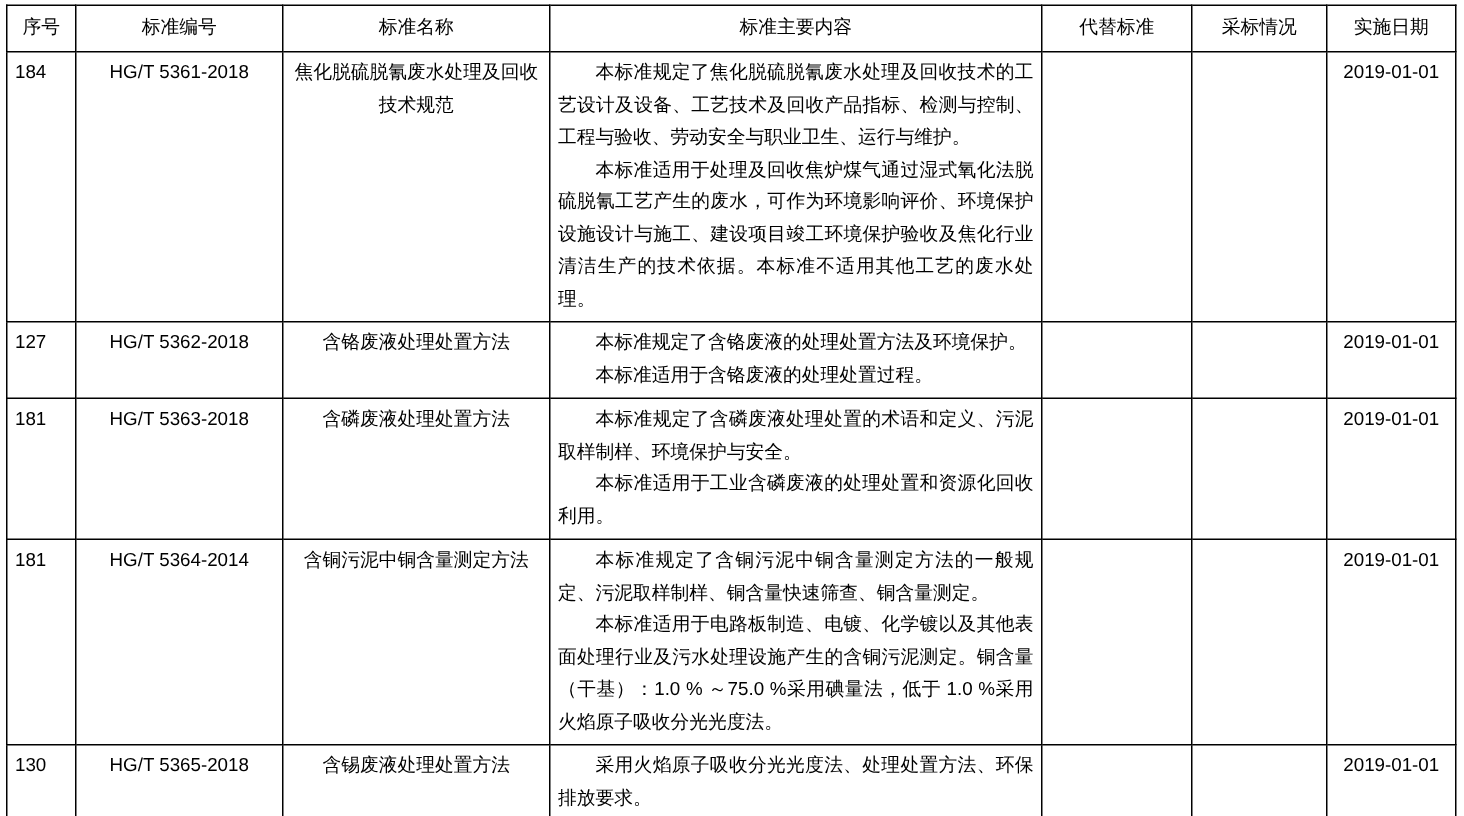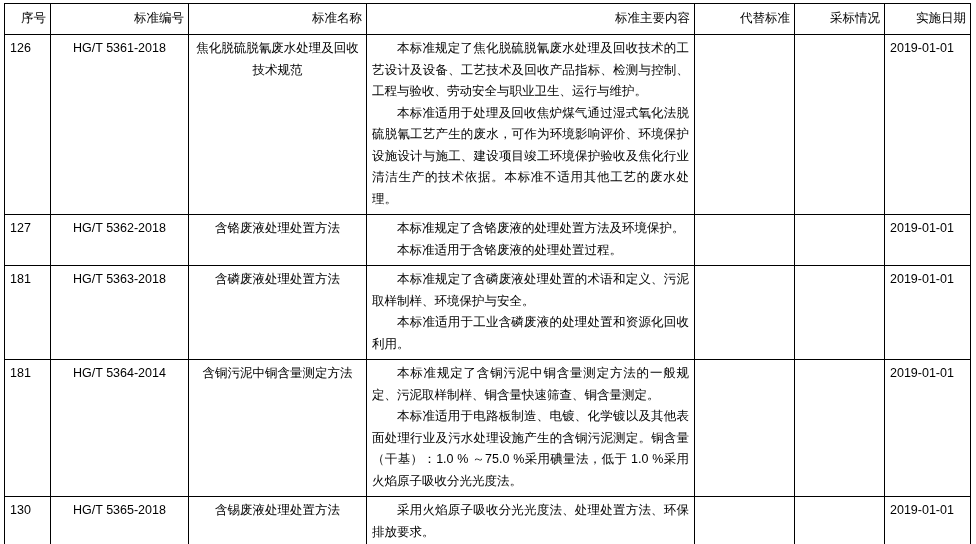--- a/index.html
+++ b/index.html
@@ -27,21 +27,21 @@
   table.std-table th,
   table.std-table td {
     border: 1px solid #000000;
     vertical-align: top;
     font-size: 12.5px;
     line-height: 1.72;
     padding: 3px 5px 4px 5px;
     font-weight: normal;
   }
   table.std-table thead th {
-    text-align: right;
+    text-align: center;
     vertical-align: middle;
     height: 26px;
     padding: 2px 4px;
     font-size: 12.5px;
   }
   
   col.c-no      { width: 46px; }
   col.c-code    { width: 138px; }
   col.c-name    { width: 178px; }
   col.c-content { width: 328px; }
@@ -65,21 +65,21 @@
     text-justify: inter-ideograph;
   }
   td.content p {
     margin: 0;
     text-indent: 2em;
   }
   td.replace, td.adopt {
     text-align: center;
   }
   td.date {
-    text-align: left;
+    text-align: center;
     white-space: nowrap;
     font-size: 12px;
     margin-top: 34px;
   }
 </style>
 </head>
 <body>
 
 <div class="sheet">
   <table class="std-table">
@@ -98,21 +98,21 @@
         <th>标准编号</th>
         <th>标准名称</th>
         <th>标准主要内容</th>
         <th>代替标准</th>
         <th>采标情况</th>
         <th>实施日期</th>
       </tr>
     </thead>
     <tbody>
       <tr>
-        <td class="no">126</td>
+        <td class="no">184</td>
         <td class="code">HG/T 5361-2018</td>
         <td class="name">焦化脱硫脱氰废水处理及回收技术规范</td>
         <td class="content">
           <p>本标准规定了焦化脱硫脱氰废水处理及回收技术的工艺设计及设备、工艺技术及回收产品指标、检测与控制、工程与验收、劳动安全与职业卫生、运行与维护。</p>
           <p>本标准适用于处理及回收焦炉煤气通过湿式氧化法脱硫脱氰工艺产生的废水，可作为环境影响评价、环境保护设施设计与施工、建设项目竣工环境保护验收及焦化行业清洁生产的技术依据。本标准不适用其他工艺的废水处理。</p>
         </td>
         <td class="replace"></td>
         <td class="adopt"></td>
         <td class="date">2019-01-01</td>
       </tr>

